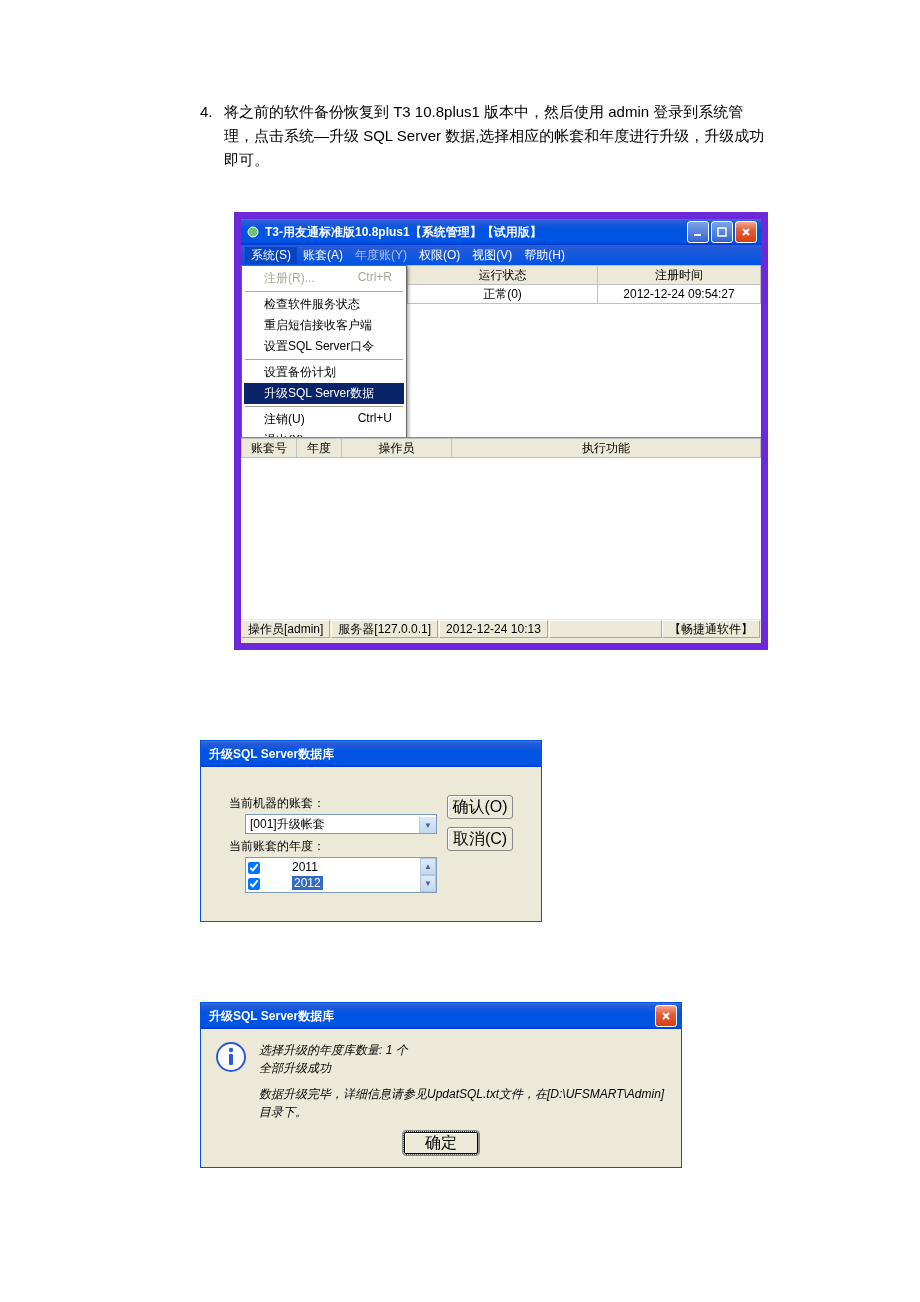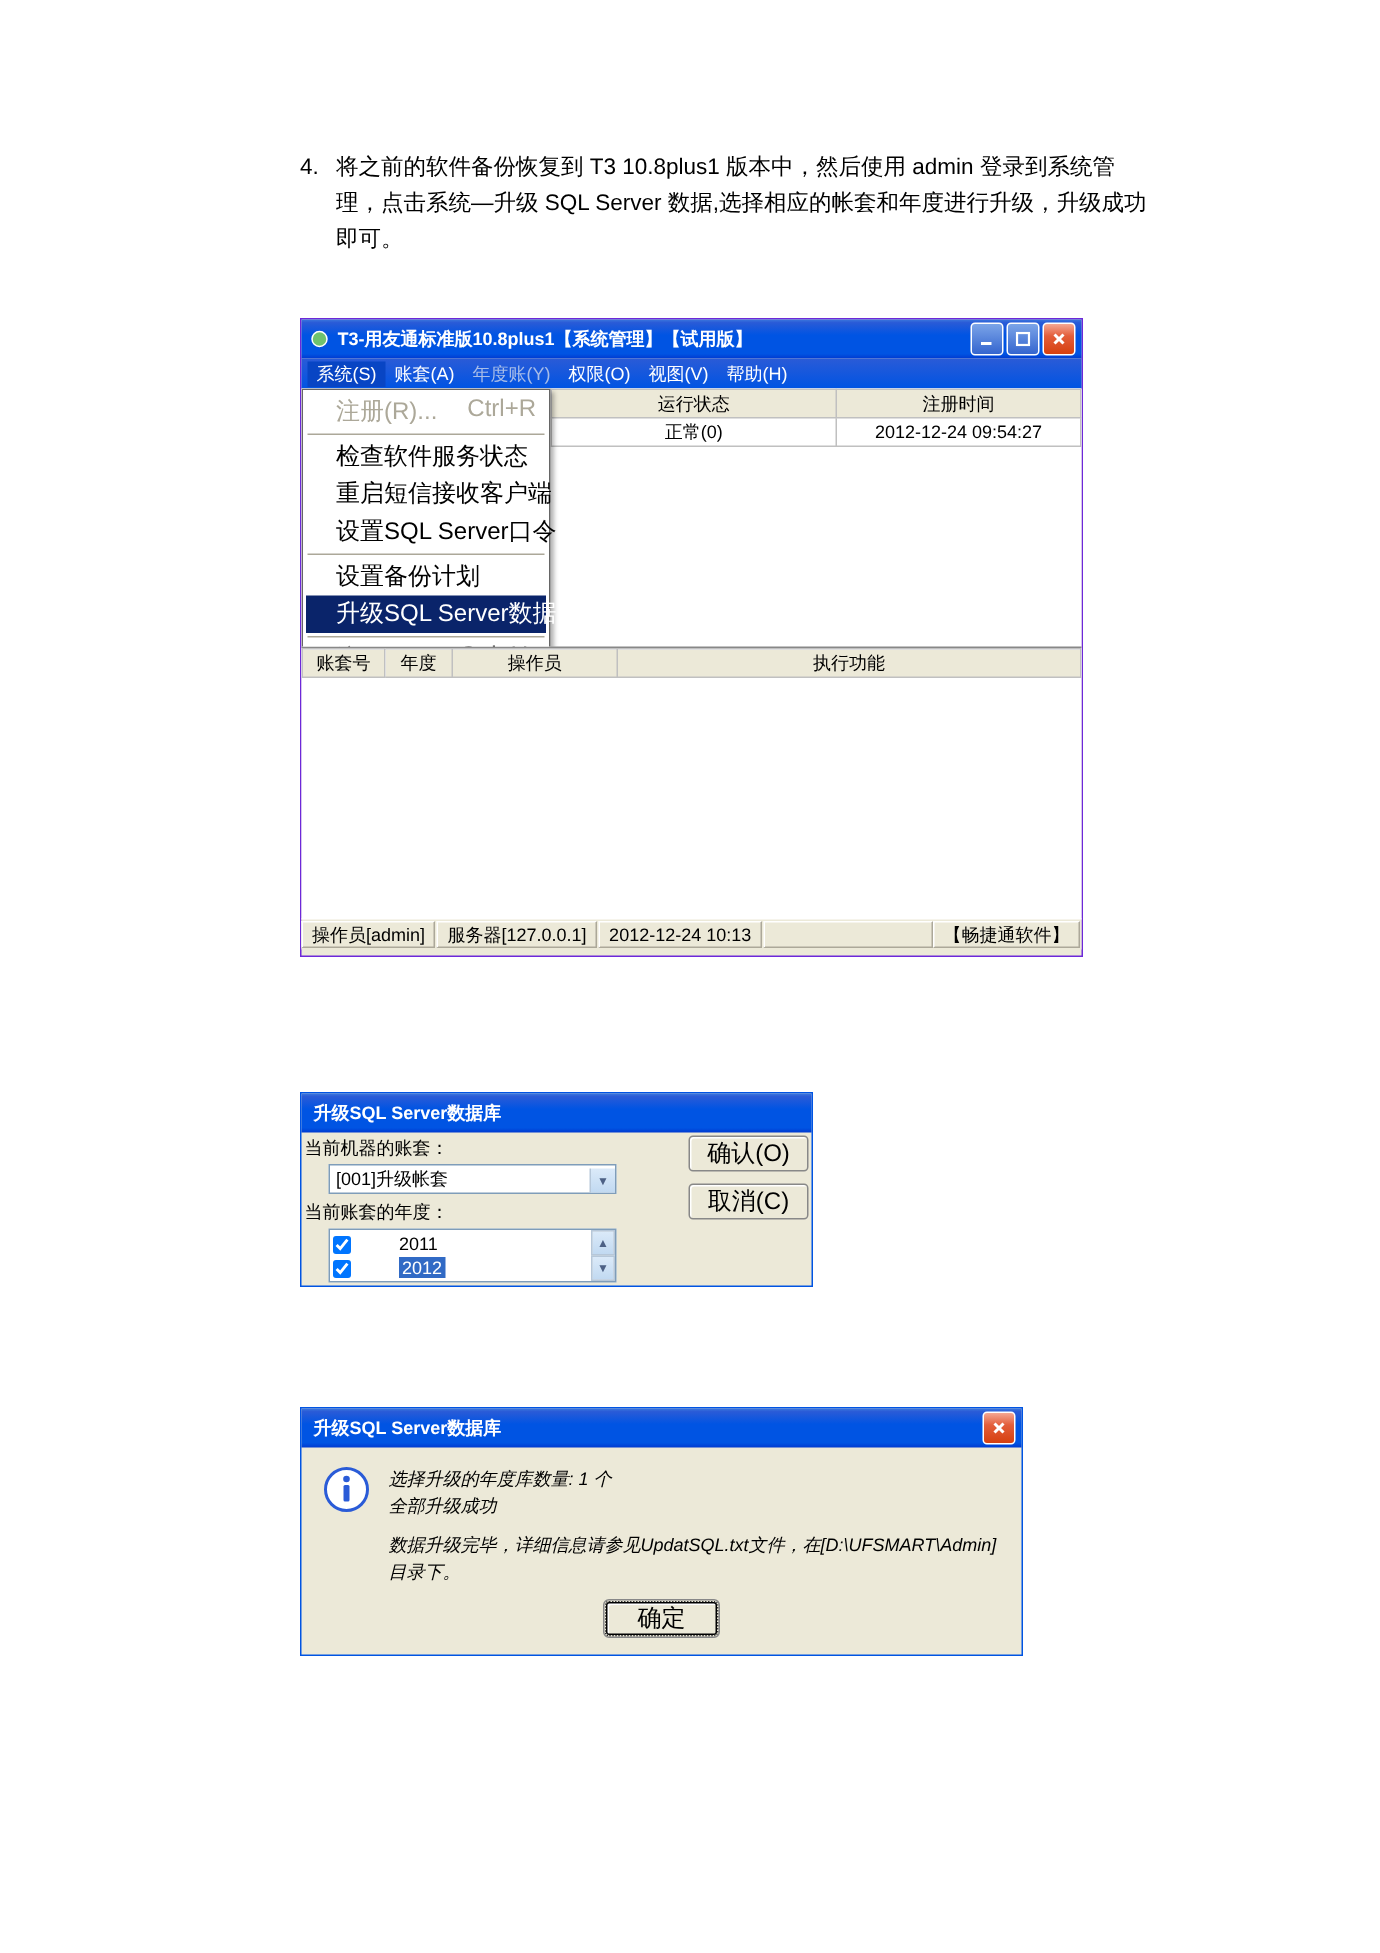--- a/index.html
+++ b/index.html
@@ -22,23 +22,24 @@
   .instruction .num {
     width: 24px;
     flex-shrink: 0;
   }
   .instruction .txt {
     flex: 1;
   }
 
   
   .window {
-    border: 1px solid #6d28d9;
-    background: #ece9d8;
-    font-size: 12px;
+    border: 7px solid #6d28d9;
+    background: #ece9d8;
+    font-size: 12px;
+    margin-left: 34px;
   }
   .titlebar {
     background: linear-gradient(to bottom, #3b77dd 0%, #2a5bd7 8%, #0054e3 40%, #0054e3 88%, #003ad0 100%);
     color: #fff;
     font-weight: bold;
     height: 26px;
     display: flex;
     align-items: center;
     padding: 0 4px;
     font-size: 12px;
@@ -94,21 +95,21 @@
   .menubar .m.open {
     background: #0845c4;
     color: #fff;
   }
 
   .dropdown-menu {
     position: absolute;
     background: #fff;
     border: 1px solid #666;
     box-shadow: 2px 2px 3px rgba(0,0,0,0.3);
-    font-size: 16px;
+    font-size: 12px;
     z-index: 10;
     padding: 2px;
   }
   .dropdown-menu .item {
     display: flex;
     justify-content: space-between;
     padding: 2px 12px 2px 20px;
     white-space: nowrap;
   }
   .dropdown-menu .item.disabled {
@@ -182,21 +183,21 @@
     background: #ece9d8;
   }
   .statusbar .spacer { flex: 1; border: 1px solid #aca899; border-top-color:#fff; border-left-color:#fff; height:16px; }
 
   
   .dialog {
     border: 1px solid #0054e3;
     background: #ece9d8;
   }
   .dlg-body {
-    padding: 2px;
+    padding: 28px;
     display: flex;
     border-radius: 17px;
   }
   .dlg-left {
     flex: 1;
   }
   .dlg-right {
     width: 80px;
     display: flex;
     flex-direction: column;

